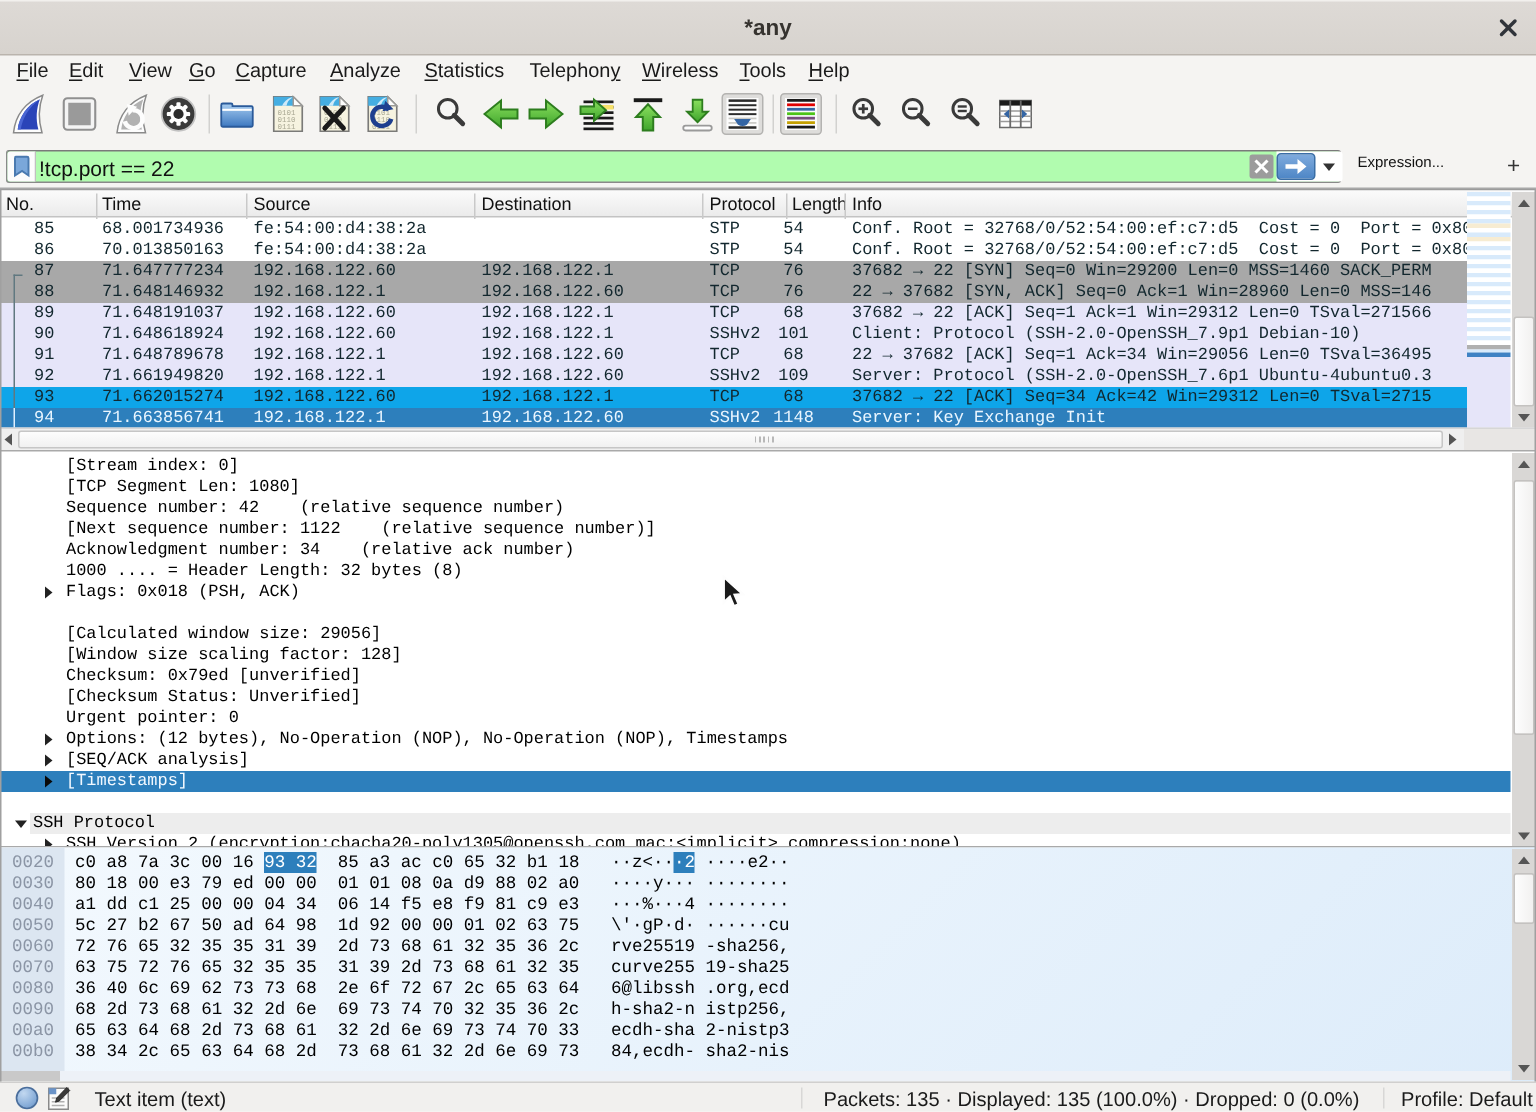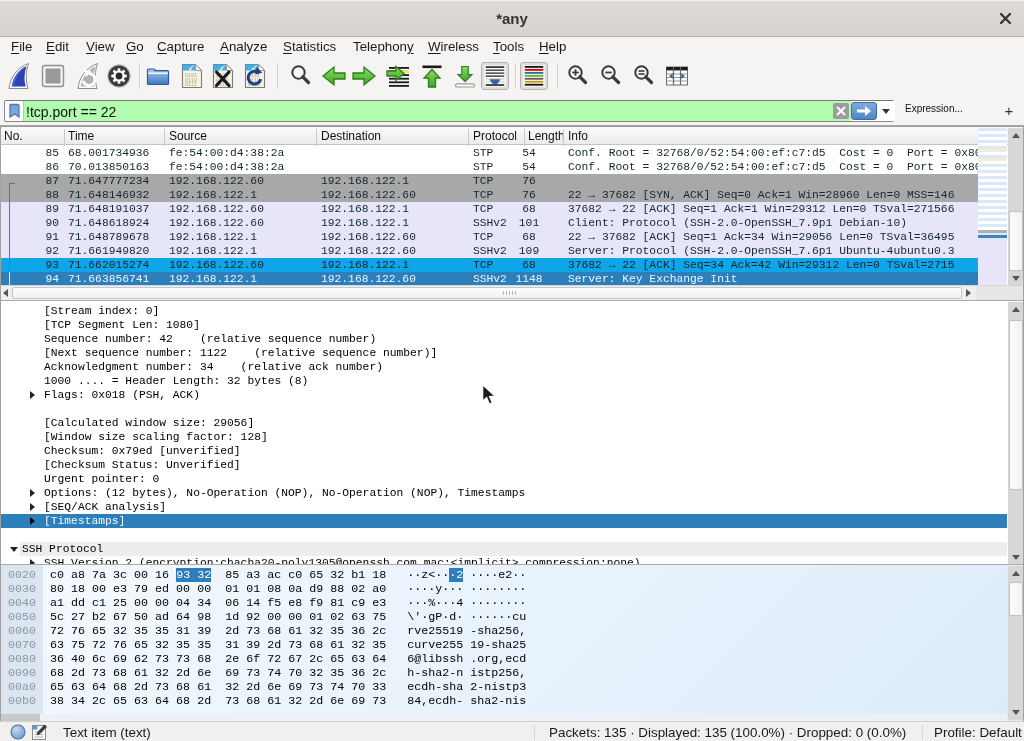--- a/index.html
+++ b/index.html
@@ -19,21 +19,21 @@
 #fbook{position:absolute;left:0px;top:0px;width:19px;height:20px;background:#fcfcfc;border-right:1px solid #c0c0c0;border-radius:2px 0 0 2px}
 #ftext{position:absolute;left:21px;top:3px;font-size:14px;color:#111}
 #fexpr{position:absolute;left:905px;top:7px;font-size:10px;color:#111}
 #fplus{position:absolute;left:998px;top:4px;width:22px;height:22px;font-size:15px;color:#333;text-align:center;line-height:22px}
 #plist{left:0;top:126px;width:1024px;height:174px;background:#fff;border-top:1px solid #9b9b9b}
 #phead{position:absolute;left:0;top:0;width:1024px;height:18px;background:linear-gradient(#fbfbfb,#ebebeb);border-bottom:1px solid #c3c3c3;font-size:12px;color:#111}
 #phead div{position:absolute;top:2px}
 .hsep{position:absolute;top:0;width:1px;height:18px;background:#c9c9c9}
 .prow{position:absolute;left:0;width:978px;height:14px;font-family:"Liberation Mono",monospace;font-size:11.3px;white-space:pre}
 .prow span{position:absolute;top:1px}
-.c0{left:0;width:59px;text-align:right}
+.c0{left:0;width:59px;text-align:center}
 .c1{left:68px}.c2{left:169px}.c3{left:321px}.c4{left:473px}
 .c5{left:500px;width:58px;text-align:center}.c6{left:568px}
 #details{left:0;top:300px;width:1024px;height:265px;background:#fff;border-top:1px solid #a9a9a9;border-bottom:1px solid #a9a9a9;overflow:hidden}
 .drow{position:absolute;left:0;width:1007px;height:14px;font-family:"Liberation Mono",monospace;font-size:11.3px;white-space:pre;color:#000}
 .drow span{position:absolute;top:1px;left:44px}
 .drow .i0{left:22px}
 .tri{position:absolute;width:0;height:0}
 .trir{border-left:5px solid #222;border-top:4px solid transparent;border-bottom:4px solid transparent;top:3px;left:30px}
 .trid{border-top:5px solid #222;border-left:4px solid transparent;border-right:4px solid transparent;top:5px;left:10px}
 #hexpane{left:0;top:565px;width:1024px;height:156px;background:linear-gradient(135deg,#f3f9fe,#ddecfa);overflow:hidden}
@@ -322,21 +322,21 @@
         <div style="left:568px">Info</div>
 <div class="hsep" style="left:64px"></div>
         <div class="hsep" style="left:164px"></div>
         <div class="hsep" style="left:316px"></div>
         <div class="hsep" style="left:468px"></div>
         <div class="hsep" style="left:524px"></div>
         <div class="hsep" style="left:563px"></div>
 </div>
 <div class="prow" style="top:19px;background:#ffffff;color:#12272e"><span class="c0">85</span><span class="c1">68.001734936</span><span class="c2">fe:54:00:d4:38:2a</span><span class="c3"></span><span class="c4">STP</span><span class="c5">54</span><span class="c6">Conf. Root = 32768/0/52:54:00:ef:c7:d5  Cost = 0  Port = 0x80</span></div>
 <div class="prow" style="top:33px;background:#ffffff;color:#12272e"><span class="c0">86</span><span class="c1">70.013850163</span><span class="c2">fe:54:00:d4:38:2a</span><span class="c3"></span><span class="c4">STP</span><span class="c5">54</span><span class="c6">Conf. Root = 32768/0/52:54:00:ef:c7:d5  Cost = 0  Port = 0x80</span></div>
-<div class="prow" style="top:47px;background:#a8a8a8;color:#12272e"><span class="c0">87</span><span class="c1">71.647777234</span><span class="c2">192.168.122.60</span><span class="c3">192.168.122.1</span><span class="c4">TCP</span><span class="c5">76</span></div>
+<div class="prow" style="top:47px;background:#a8a8a8;color:#12272e"><span class="c0">87</span><span class="c1">71.647777234</span><span class="c2">192.168.122.60</span><span class="c3">192.168.122.1</span><span class="c4">TCP</span><span class="c5">76</span><span class="c6">37682 → 22 [SYN] Seq=0 Win=29200 Len=0 MSS=1460 SACK_PERM</span></div>
 <div class="prow" style="top:61px;background:#a8a8a8;color:#12272e"><span class="c0">88</span><span class="c1">71.648146932</span><span class="c2">192.168.122.1</span><span class="c3">192.168.122.60</span><span class="c4">TCP</span><span class="c5">76</span><span class="c6">22 → 37682 [SYN, ACK] Seq=0 Ack=1 Win=28960 Len=0 MSS=146</span></div>
 <div class="prow" style="top:75px;background:#e6e5f9;color:#12272e"><span class="c0">89</span><span class="c1">71.648191037</span><span class="c2">192.168.122.60</span><span class="c3">192.168.122.1</span><span class="c4">TCP</span><span class="c5">68</span><span class="c6">37682 → 22 [ACK] Seq=1 Ack=1 Win=29312 Len=0 TSval=271566</span></div>
 <div class="prow" style="top:89px;background:#e6e5f9;color:#12272e"><span class="c0">90</span><span class="c1">71.648618924</span><span class="c2">192.168.122.60</span><span class="c3">192.168.122.1</span><span class="c4">SSHv2</span><span class="c5">101</span><span class="c6">Client: Protocol (SSH-2.0-OpenSSH_7.9p1 Debian-10)</span></div>
 <div class="prow" style="top:103px;background:#e6e5f9;color:#12272e"><span class="c0">91</span><span class="c1">71.648789678</span><span class="c2">192.168.122.1</span><span class="c3">192.168.122.60</span><span class="c4">TCP</span><span class="c5">68</span><span class="c6">22 → 37682 [ACK] Seq=1 Ack=34 Win=29056 Len=0 TSval=36495</span></div>
 <div class="prow" style="top:117px;background:#e6e5f9;color:#12272e"><span class="c0">92</span><span class="c1">71.661949820</span><span class="c2">192.168.122.1</span><span class="c3">192.168.122.60</span><span class="c4">SSHv2</span><span class="c5">109</span><span class="c6">Server: Protocol (SSH-2.0-OpenSSH_7.6p1 Ubuntu-4ubuntu0.3</span></div>
 <div class="prow" style="top:131px;background:#0ea5e9;color:#12272e"><span class="c0">93</span><span class="c1">71.662015274</span><span class="c2">192.168.122.60</span><span class="c3">192.168.122.1</span><span class="c4">TCP</span><span class="c5">68</span><span class="c6">37682 → 22 [ACK] Seq=34 Ack=42 Win=29312 Len=0 TSval=2715</span></div>
 <div class="prow" style="top:145px;background:#2d7fbc;color:#eaf6ff"><span class="c0">94</span><span class="c1">71.663856741</span><span class="c2">192.168.122.1</span><span class="c3">192.168.122.60</span><span class="c4">SSHv2</span><span class="c5">1148</span><span class="c6">Server: Key Exchange Init</span></div>
 <div style="position:absolute;left:9px;top:56px;width:6px;height:1px;background:#607880"></div>
 <div style="position:absolute;left:9px;top:56px;width:1px;height:89px;background:#607880"></div>
 <div style="position:absolute;left:9px;top:145px;width:1px;height:13px;background:#dff0ff"></div>

